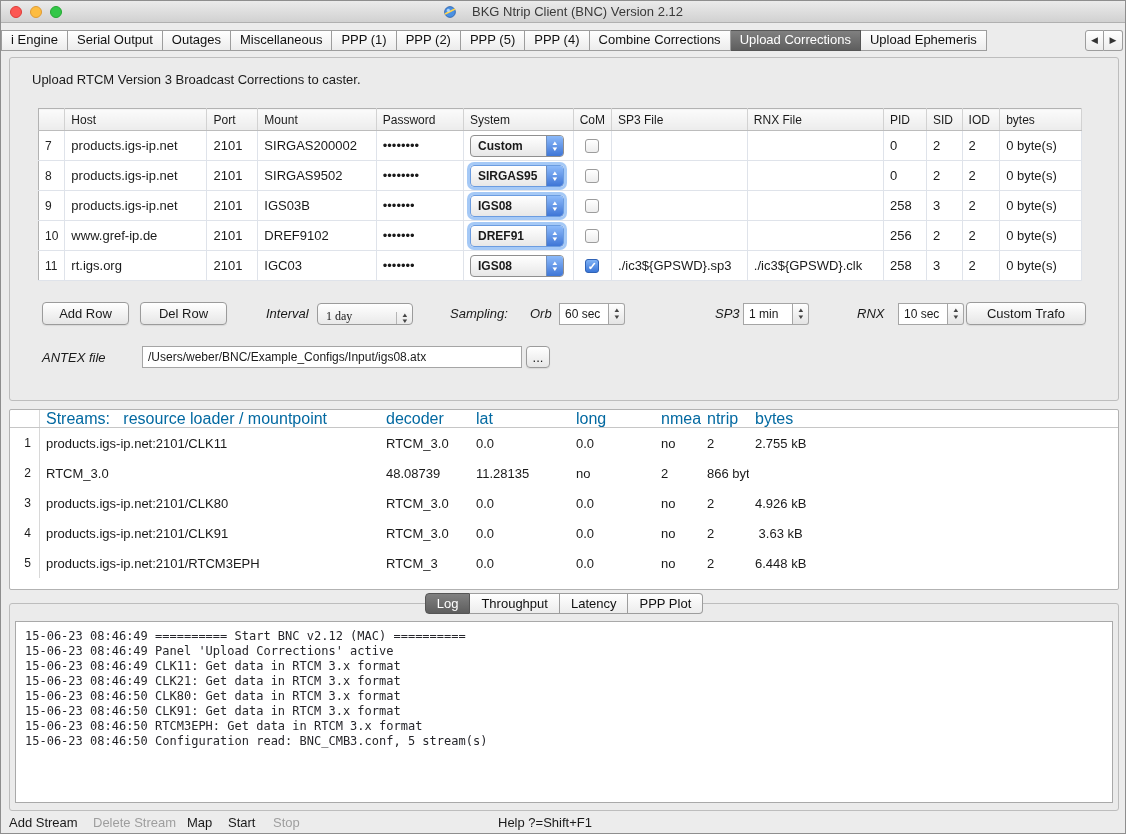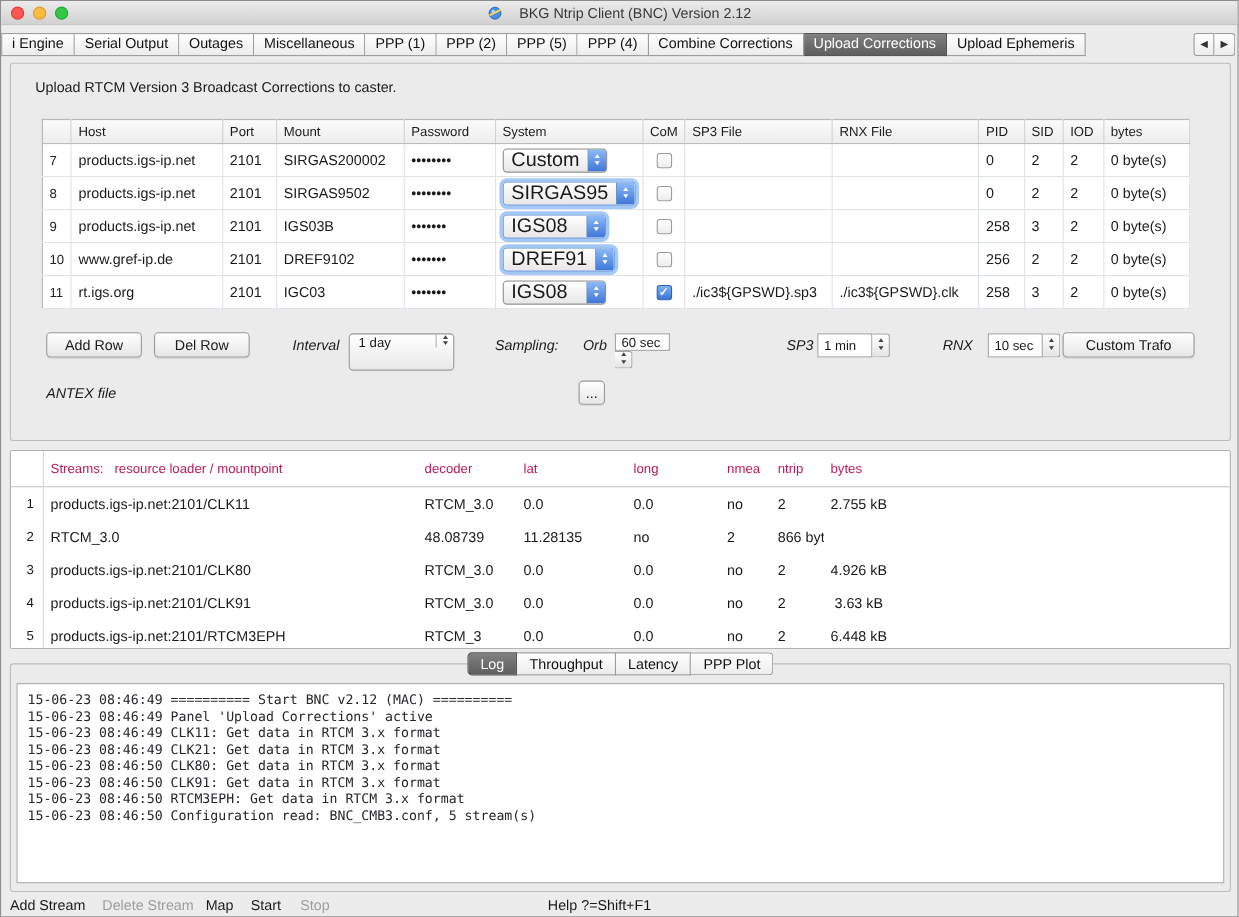--- a/index.html
+++ b/index.html
@@ -89,21 +89,21 @@
   .utable td.num { text-align:left; color:#222; font-size:12px; }
 
   
   .popup {
     display:inline-flex; align-items:stretch; height:22px; min-width:94px;
     border:1px solid #8f8f8f; border-radius:4px;
     background:linear-gradient(#ffffff,#e7e7e7);
     box-shadow:0 1px 0 rgba(255,255,255,.7);
     vertical-align:middle;
   }
-  .popup .plabel { flex:1; display:flex; align-items:center; padding:0 7px; font-size:18px; }
+  .popup .plabel { flex:1; display:flex; align-items:center; padding:0 7px; font-size:12px;font-weight:bold; }
   .popup .pstep {
     width:17px; border-left:1px solid #6f8fc0; border-radius:0 3px 3px 0;
     background:linear-gradient(#8cbafa,#3f76d6);
     display:flex; flex-direction:column; align-items:center; justify-content:center;
   }
   .popup .pstep span { display:block; font-size:6px; line-height:6px; color:#fff; transform:scaleX(1.3); }
   .popup.focused { box-shadow:0 0 0 3px rgba(105,165,240,.6); border-color:#6b9ce0; }
 
   
   .cbox {
@@ -124,23 +124,24 @@
     border:1px solid #9b9b9b; border-radius:4px;
     background:linear-gradient(#ffffff,#e6e6e6);
     font-size:13px; display:inline-flex; align-items:center; justify-content:center;
     box-shadow:0 1px 1px rgba(0,0,0,.08);
   }
 
   .ctl-label { position:absolute; font-size:13px;font-style:italic; }
 
   
   .dropdown {
-    position:absolute; height:34px; display:inline-flex; align-items:flex-start;
+    position:absolute; height:22px; display:inline-flex; align-items:flex-end;
     border:1px solid #9b9b9b; border-radius:4px;
     background:linear-gradient(#ffffff,#e9e9e9);
+    font-family:Liberation Serif, serif;
   }
   .dropdown .dlabel { flex:1; display:flex; align-items:center; padding:0 8px; font-size:12px; }
   .dropdown .dstep {
     width:16px; border-left:1px solid #b5b5b5;
     display:flex; flex-direction:column; align-items:center; justify-content:center;
   }
   .dropdown .dstep span { font-size:6px; line-height:6px; color:#444; transform:scaleX(1.3); }
 
   
   .spin { position:absolute; height:22px; display:inline-flex; }
@@ -165,21 +166,21 @@
   #streams-box {
     position:absolute; left:8px; top:408px; width:1110px; height:181px;
     background:#fff; border:1px solid #b2b2b2; border-radius:2px;
     overflow:hidden;
   }
   .srow, .shead {
     display:grid;
     grid-template-columns:24px 340px 90px 100px 85px 46px 48px 1fr;
     align-items:center; padding-left:6px;
   }
-  .shead { height:33px; border-bottom:1px solid #c6c6c6; font-size:12px; color:#be185d; }
+  .shead { height:18px; border-bottom:1px solid #c6c6c6; font-size:16px; color:#0369a1; }
   .shead .c, .srow .c { padding-left:6px; white-space:pre; overflow:hidden; }
   .shead .gut, .srow .gut { height:100%; display:flex; align-items:center; justify-content:center;
     border-right:1px solid #d8d8d8; font-size:12px; }
   .srow { height:30px; font-size:13px; }
 
   
   #log-outer { position:absolute; left:8px; top:592px; width:1110px; height:218px; }
   #log-boxframe {
     position:absolute; left:0; right:0; top:10px; bottom:0;
     border:1px solid #bdbdbd; border-radius:3px; background:#ebebeb;
@@ -423,21 +424,21 @@
   <div class="dropdown" style="left:307px; top:245px; width:96px;">
     <span class="dlabel">1 day</span>
     <span class="dstep">
         <span>▲</span>
         <span>▼</span>
       </span>
   </div>
 
   <span class="ctl-label" style="left:440px; top:248px;">Sampling:</span>
   <span class="ctl-label" style="left:520px; top:248px;">Orb</span>
-  <div class="spin" style="left:549px; top:245px;flex-direction:column;">
+  <div class="spin" style="left:549px; top:245px;">
     <span class="sfield">60 sec</span>
     <span class="sbtns">
         <span>▲</span>
         <span>▼</span>
       </span>
   </div>
 
   <span class="ctl-label" style="left:705px; top:248px;">SP3</span>
   <div class="spin" style="left:733px; top:245px;">
     <span class="sfield">1 min</span>
@@ -452,20 +453,21 @@
     <span class="sfield">10 sec</span>
     <span class="sbtns">
         <span>▲</span>
         <span>▼</span>
       </span>
   </div>
 
   <div class="btn" style="left:956px; top:244px; width:120px;">Custom Trafo</div>
 
   <span class="ctl-label" style="left:32px; top:292px;">ANTEX file</span>
+  <input class="textfield" style="left: 132px; top: 288px; width: 380px;" value="/Users/weber/BNC/Example_Configs/Input/igs08.atx">
   <div class="btn" style="left:516px; top:288px; width:24px; height:22px; padding:0;">...</div>
 </div>
 
 <div id="streams-box">
   <div class="shead">
     <span class="gut"></span>
     <span class="c">Streams:   resource loader / mountpoint</span>
     <span class="c">decoder</span>
     <span class="c">lat</span>
     <span class="c">long</span>

